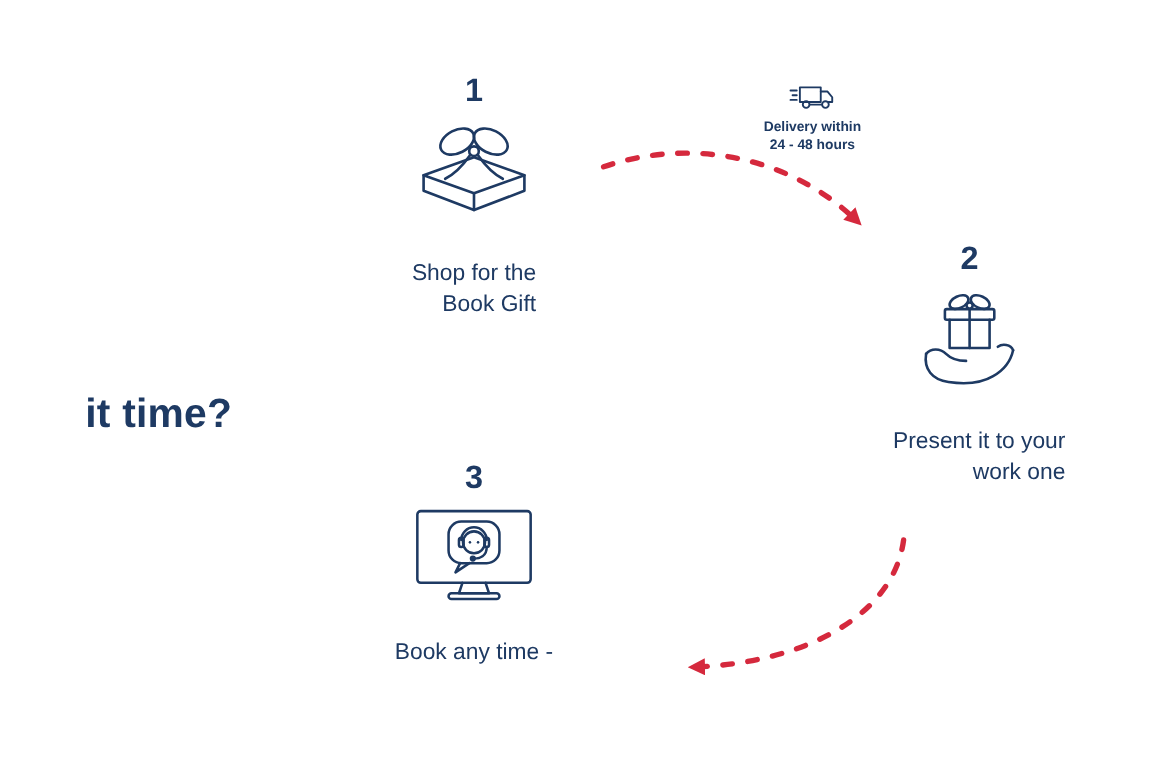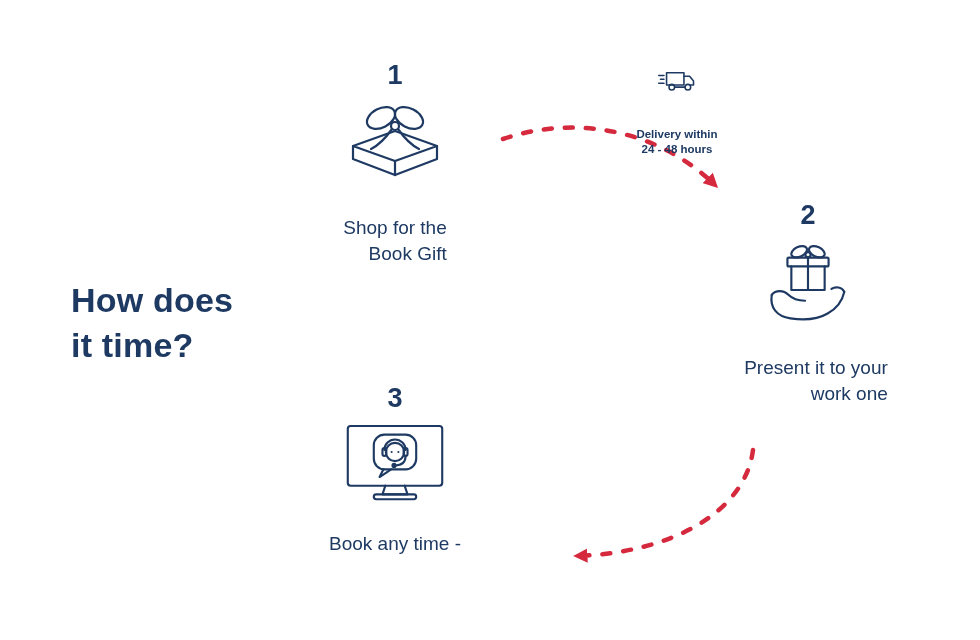--- a/index.html
+++ b/index.html
@@ -53,21 +53,20 @@
   .delivery-note {
     position: absolute;
     left: 597px;
     top: 68px;
     width: 160px;
     display: flex;
     flex-direction: column;
     align-items: center;
     text-align: center;
     color: #1e3a63;
-    gap: 28px;
   }
   .delivery-note .note-text {
     margin-top: 4px;
     font-size: 11.5px;
     font-weight: bold;
     line-height: 1.3;
     color: #1e3a63;
   }
   .arrows {
     position: absolute;
@@ -87,21 +86,21 @@
     <defs>
       <marker id="arw" viewBox="0 0 10 10" refX="8" refY="5" markerWidth="3.2" markerHeight="3.2" orient="auto-start-reverse">
         <path d="M0,0 L10,5 L0,10 Z" fill="#d5293d"></path>
       </marker>
     </defs>
     <path d="M503,139 C570,116 655,126 716,186" fill="none" stroke="#d5293d" stroke-width="4.5" stroke-dasharray="8 13" stroke-linecap="round" marker-end="url(#arw)"></path>
     <path d="M753,450 C745,512 672,553 576,556" fill="none" stroke="#d5293d" stroke-width="4.5" stroke-dasharray="8 13" stroke-linecap="round" marker-end="url(#arw)"></path>
   </svg>
 
   <h1 class="heading">
-    <span>How does</span><br>
+    <br>
     <span>it time?</span>
   </h1>
 
   <div class="step step1">
     <div class="step-number">1</div>
     <div class="icon-wrap">
       <svg viewBox="0 0 100 92" width="100" height="92" fill="none" stroke="#1e3a63" stroke-width="2.2" stroke-linecap="round" stroke-linejoin="round">
         <path d="M8,47 L50,32 L92,47 L50,62 Z"></path>
         <path d="M8,47 L8,60 L50,76 L50,62"></path>
         <path d="M92,47 L92,60 L50,76"></path>

